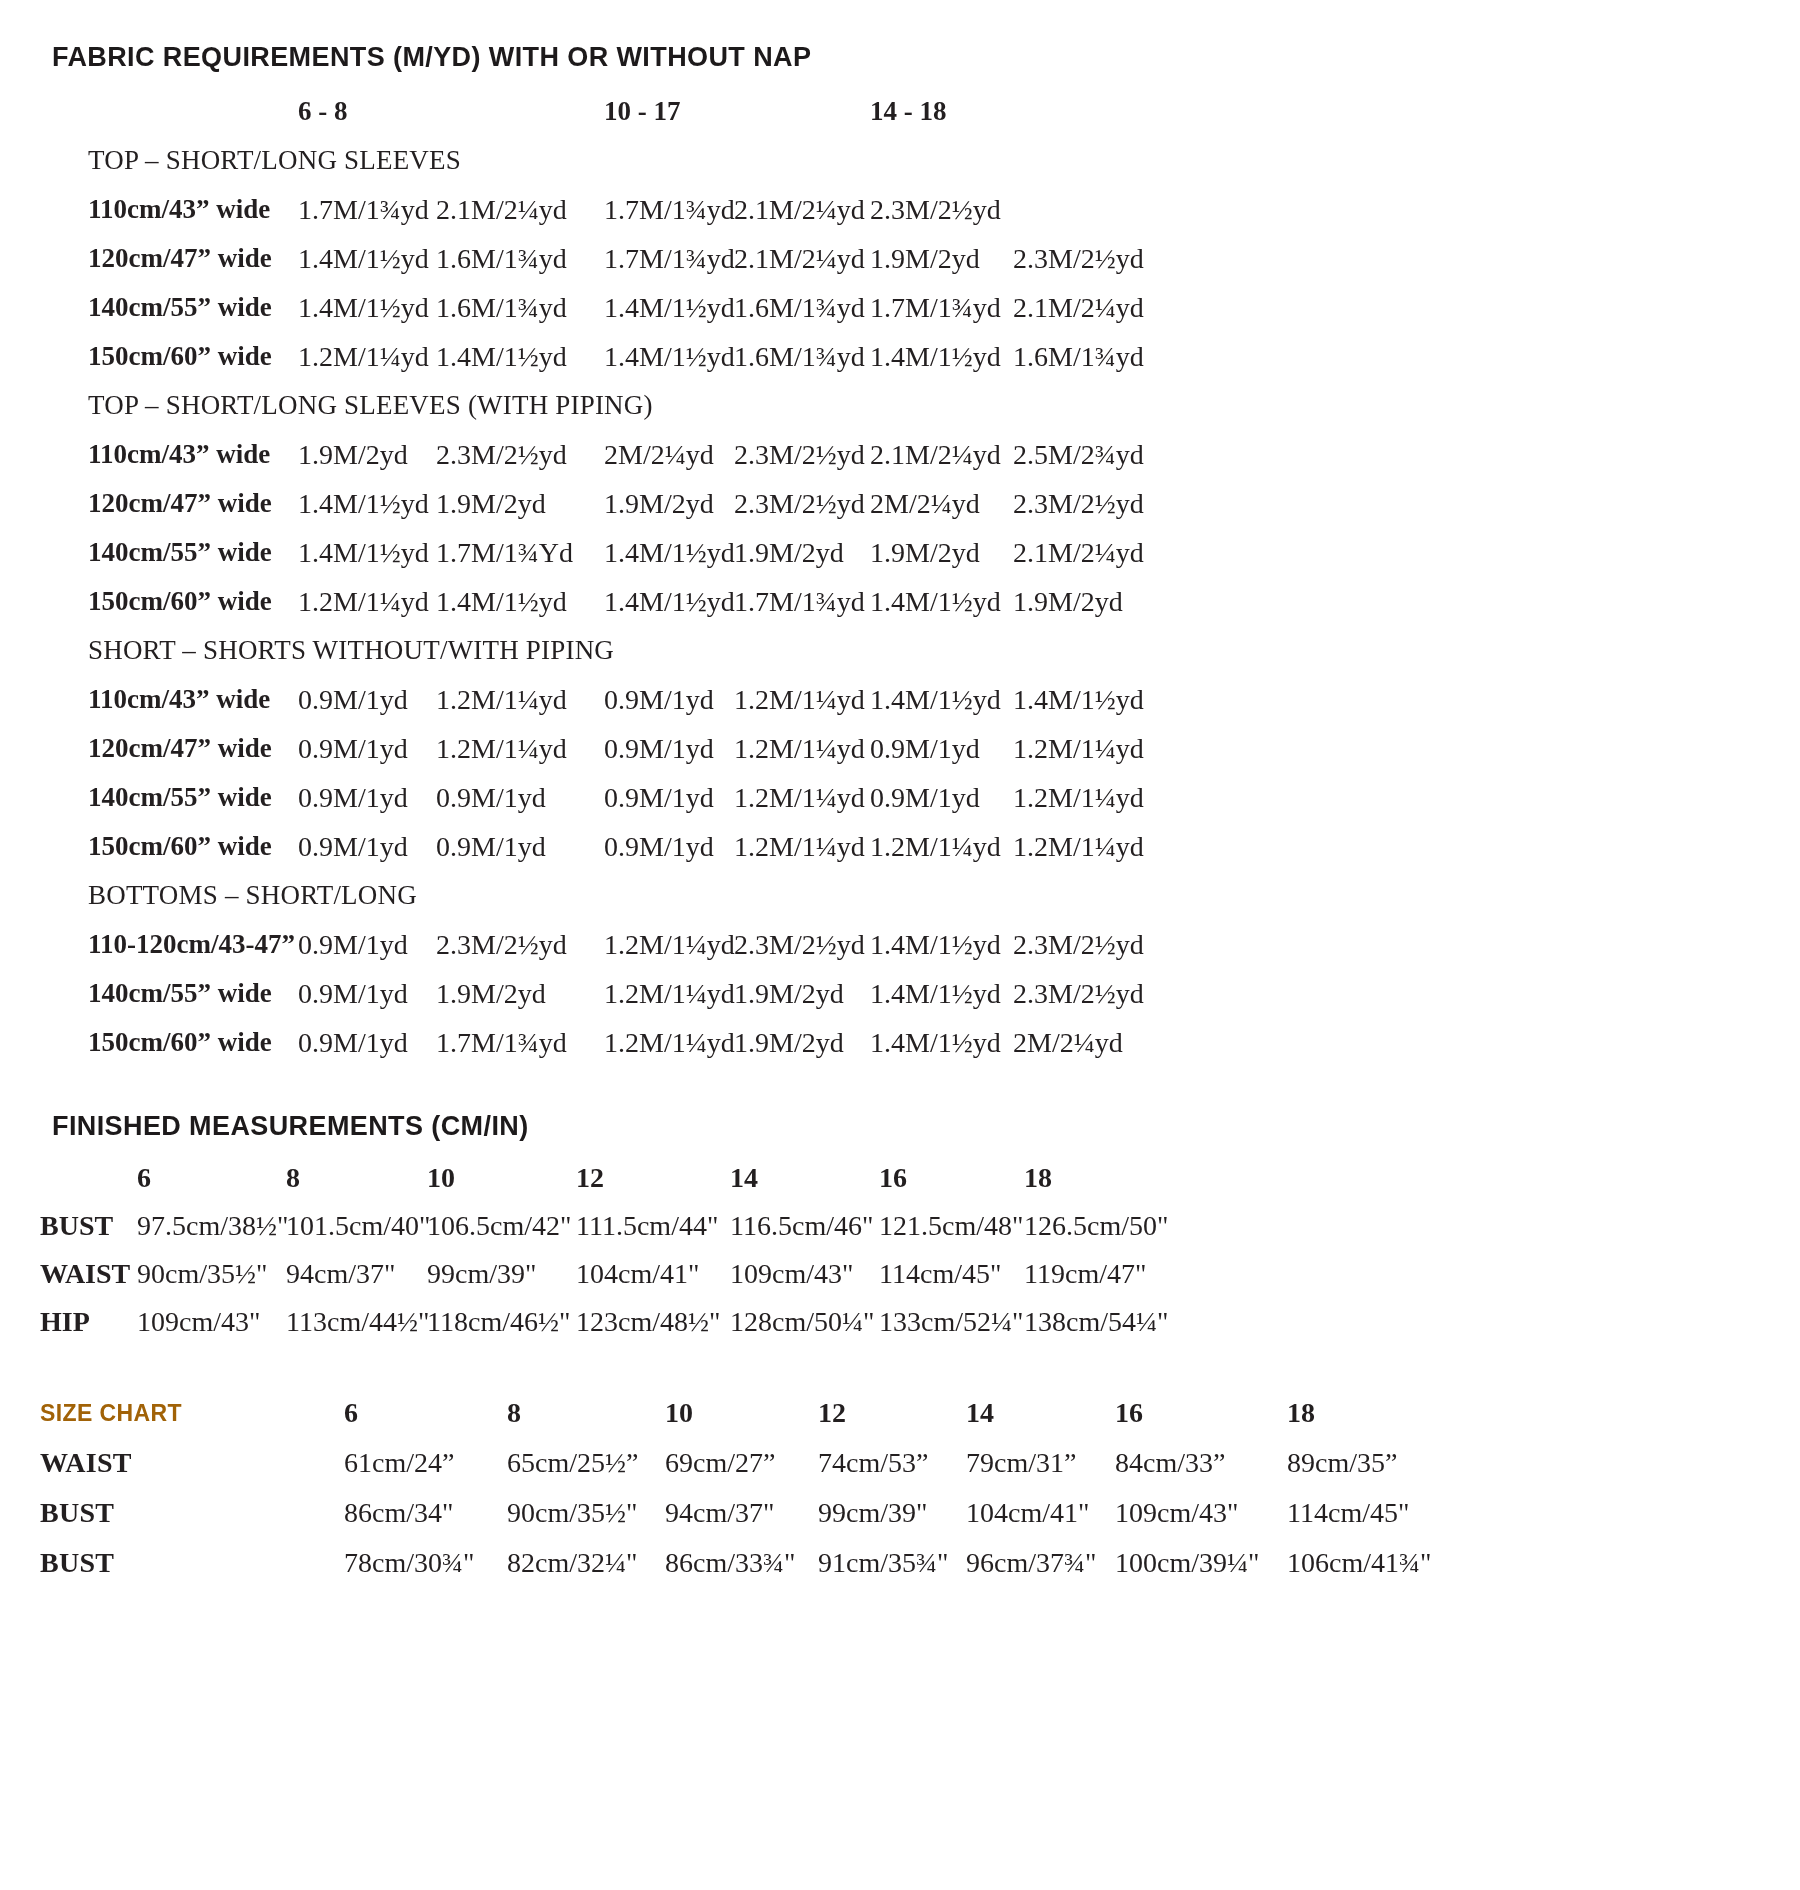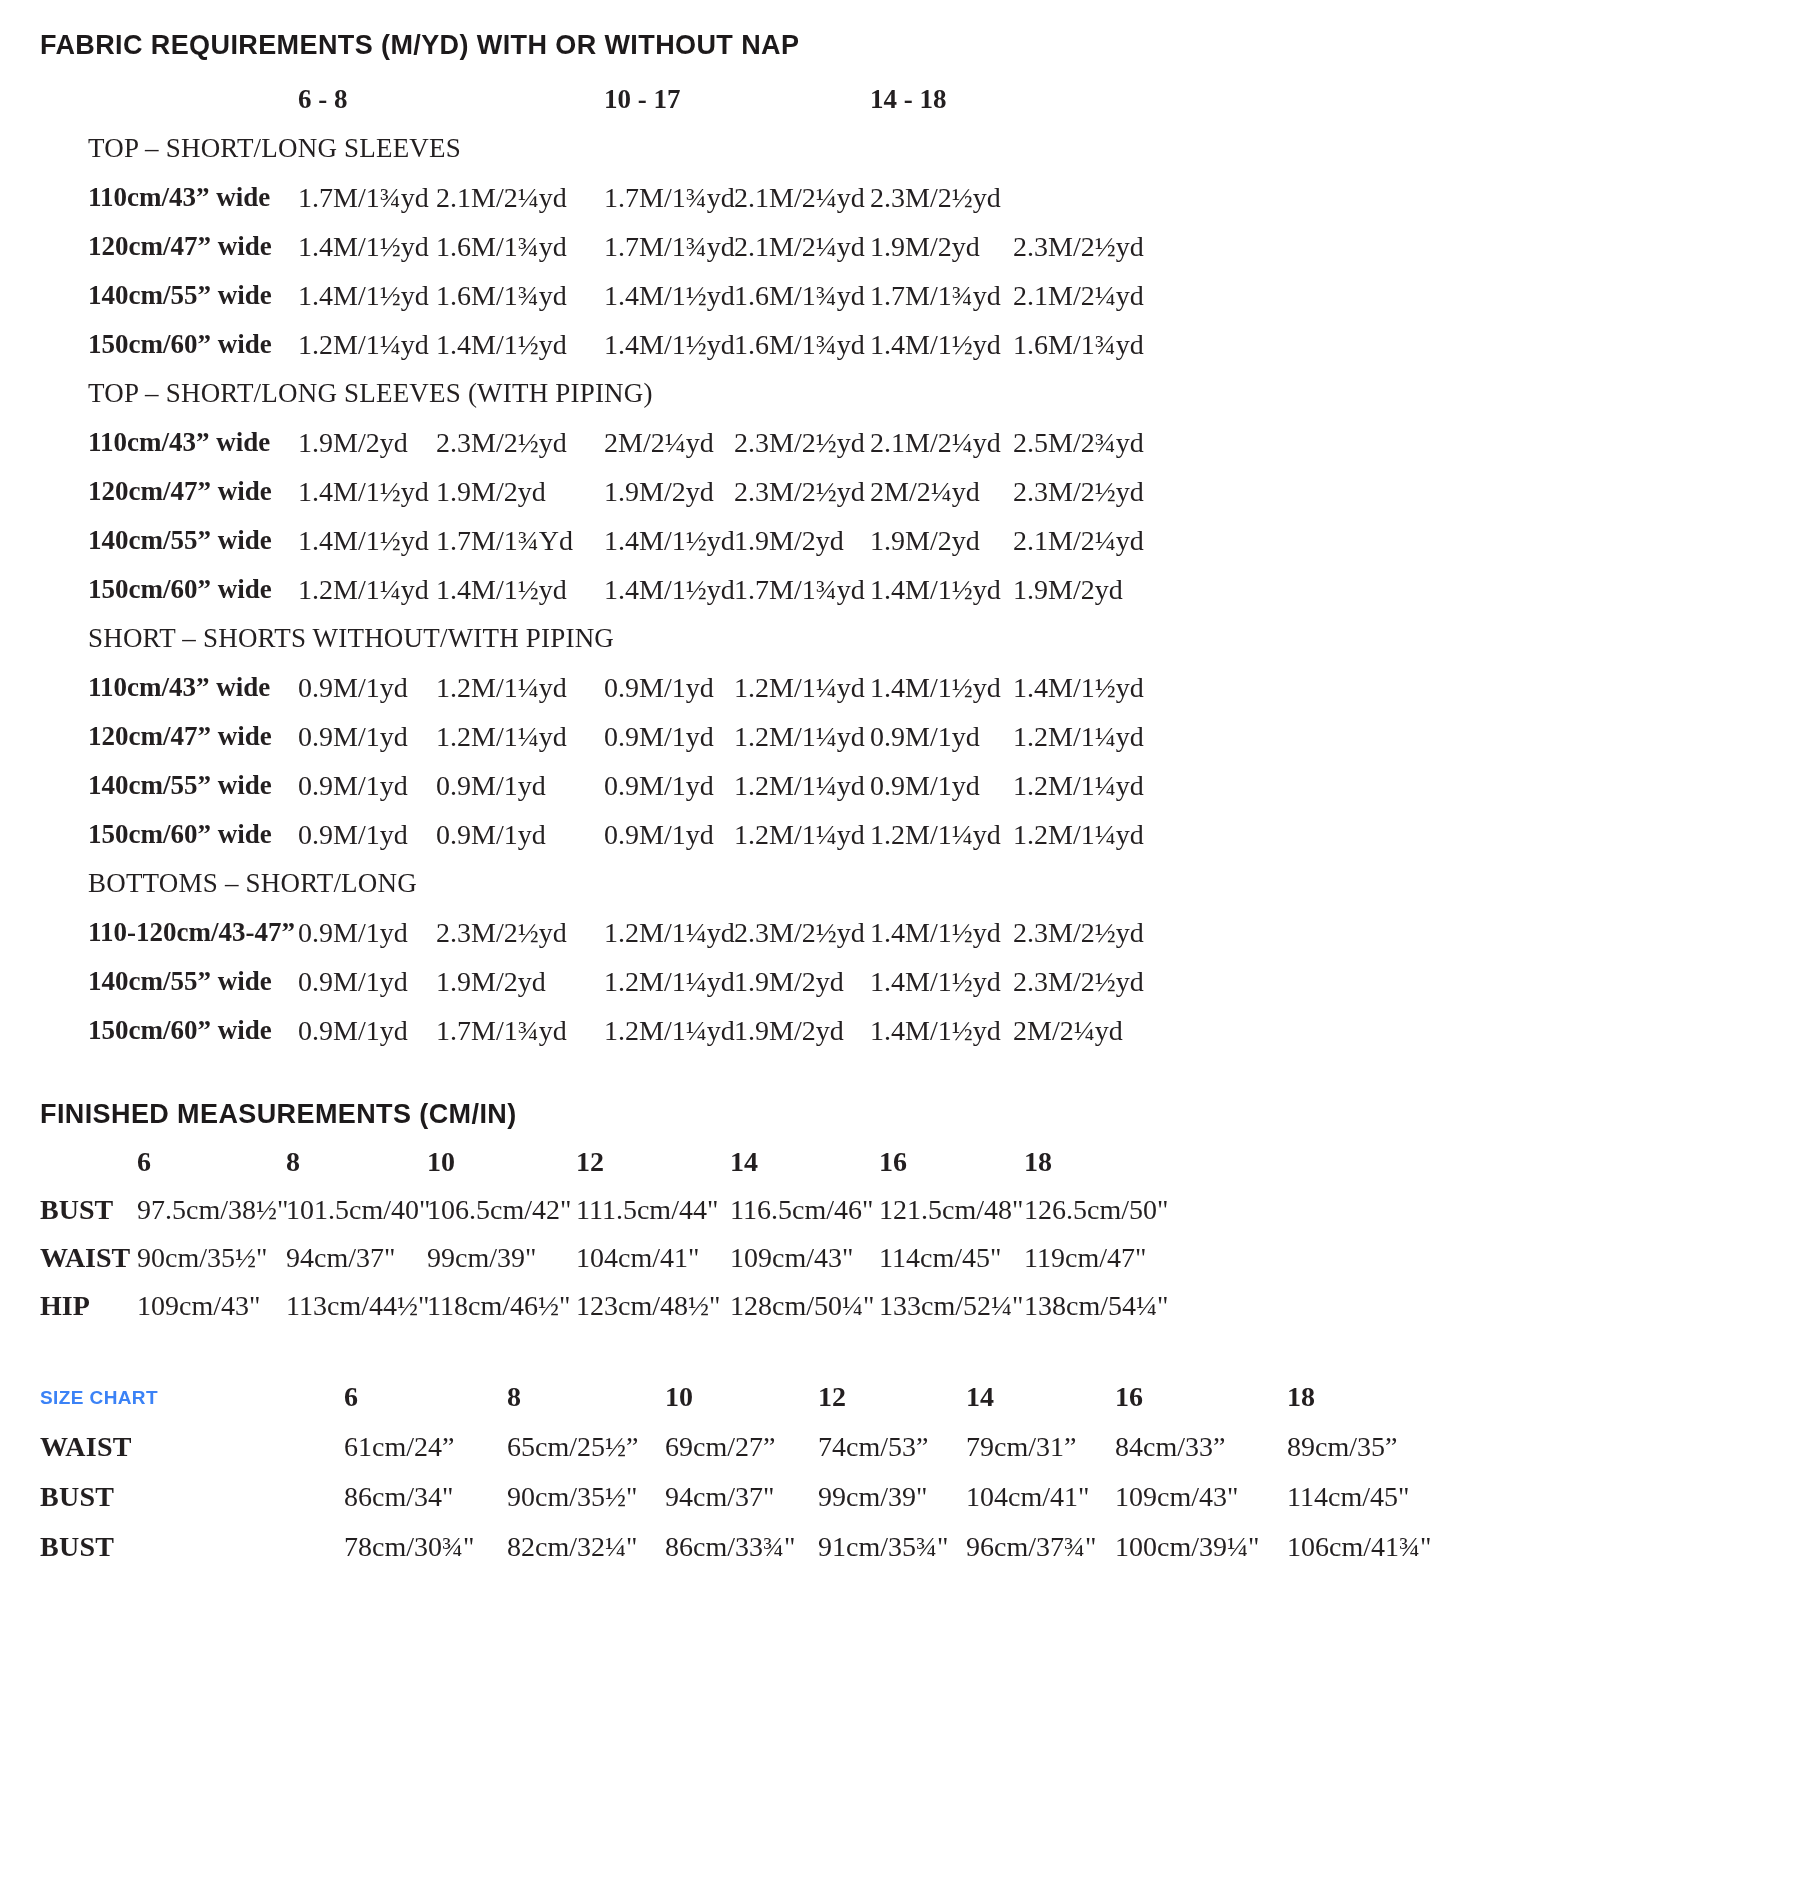--- a/index.html
+++ b/index.html
@@ -5,21 +5,21 @@
   html,body{margin:0;padding:0}
   body{
     width:1800px;height:1890px;background:#ffffff;
     font-family:"Liberation Serif",serif;color:#231f20;
     -webkit-font-smoothing:antialiased;
   }
   .page{position:relative;width:1800px;height:1890px;box-sizing:border-box;padding:30px 0 0 40px;overflow:hidden}
 
   .sans-title{
     font-family:"Liberation Sans",sans-serif;font-weight:700;
-    font-size:27px;letter-spacing:.4px;margin:0;color:#1d1a1b;line-height:31px;
+    font-size:27px;letter-spacing:.4px;margin:12px;color:#1d1a1b;line-height:31px;
   }
 
   
   #fabric-table{margin-top:14px}
   .fr-row{
     display:grid;
     grid-template-columns:210px 138px 168px 130px 136px 143px 1fr;
     align-items:center;height:49px;font-size:28px;line-height:1;margin-left:48px;
   }
   .fr-sizes .fr-size{font-weight:700;font-size:27px}
@@ -40,21 +40,21 @@
 
   
   #sizechart-section{margin-top:42px}
   .sc-row{
     display:grid;
     grid-template-columns:304px 163px 158px 153px 148px 149px 172px 1fr;
     align-items:center;height:50px;font-size:28px;line-height:1;
   }
   .sc-size{font-weight:700}
   .sc-label{font-weight:700;letter-spacing:.3px}
-  .sc-title{font-family:"Liberation Sans",sans-serif;font-weight:700;font-size:19px;letter-spacing:.4px;color:#3b82f6}
+  .sc-title{font-family:"Liberation Sans",sans-serif;font-weight:700;font-size:23px;letter-spacing:.4px;color:#a16207}
 </style>
 </head>
 <body>
 
 <div class="page">
 
   <section>
     <h1 class="sans-title">FABRIC REQUIREMENTS (M/YD) WITH OR WITHOUT NAP</h1>
     <div id="fabric-table">
         <div class="fr-row fr-sizes">

